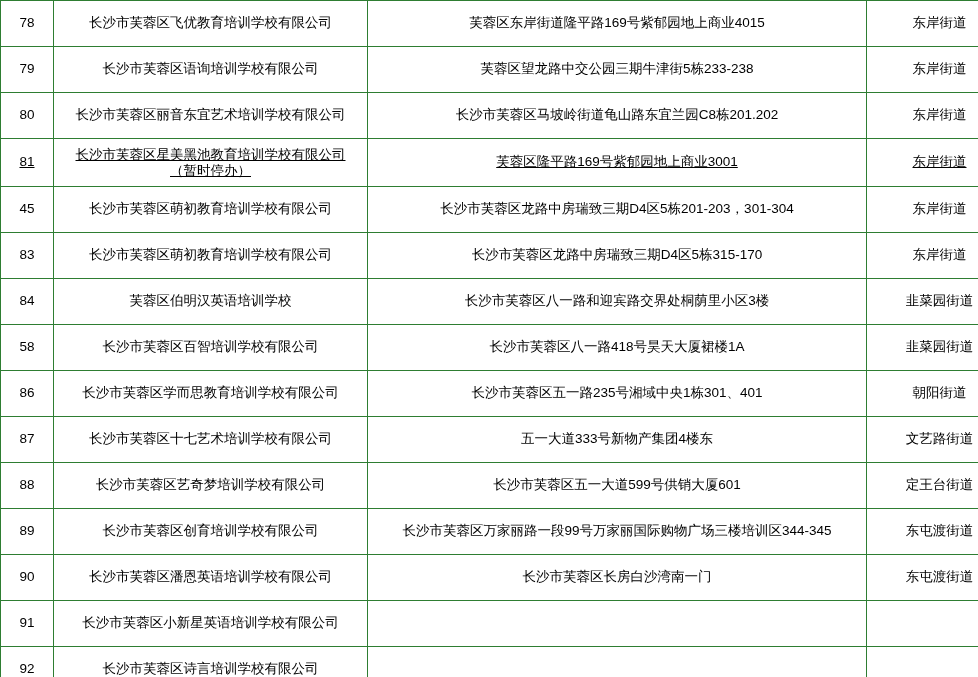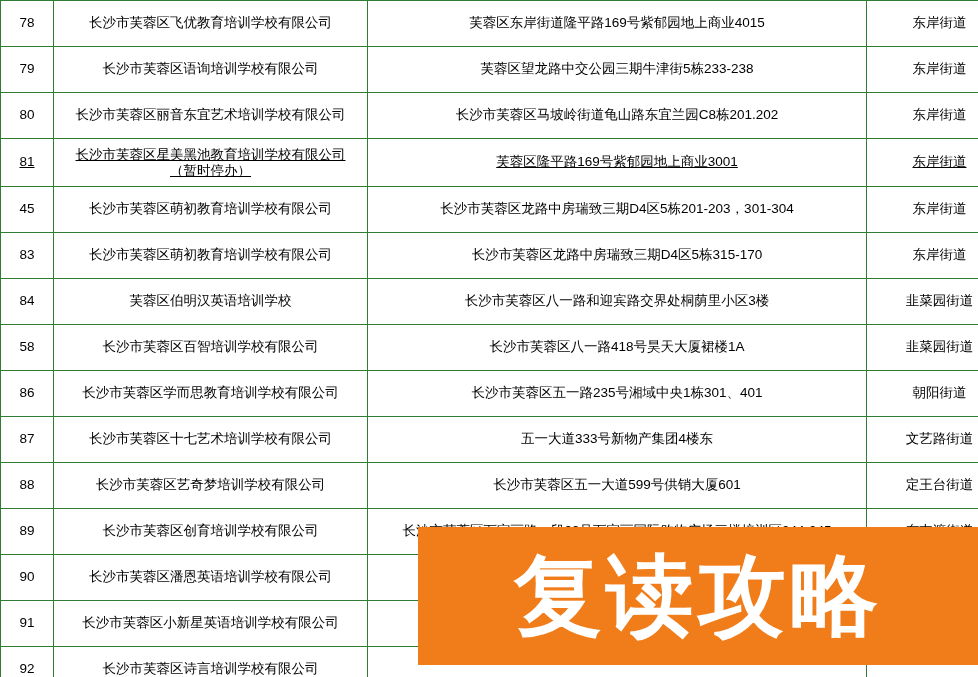--- a/index.html
+++ b/index.html
@@ -180,17 +180,14 @@
       <tr class="r-tall">
         <td class="c-idx">92</td>
         <td class="c-name">长沙市芙蓉区诗言培训学校有限公司</td>
         <td class="c-addr"></td>
         <td class="c-street"></td>
       </tr>
 
     </tbody>
   </table>
 
-  <div id="watermark">
-    <span class="wm-text">复读攻略</span>
-  </div>
 
 </div>
 
 </body></html>

